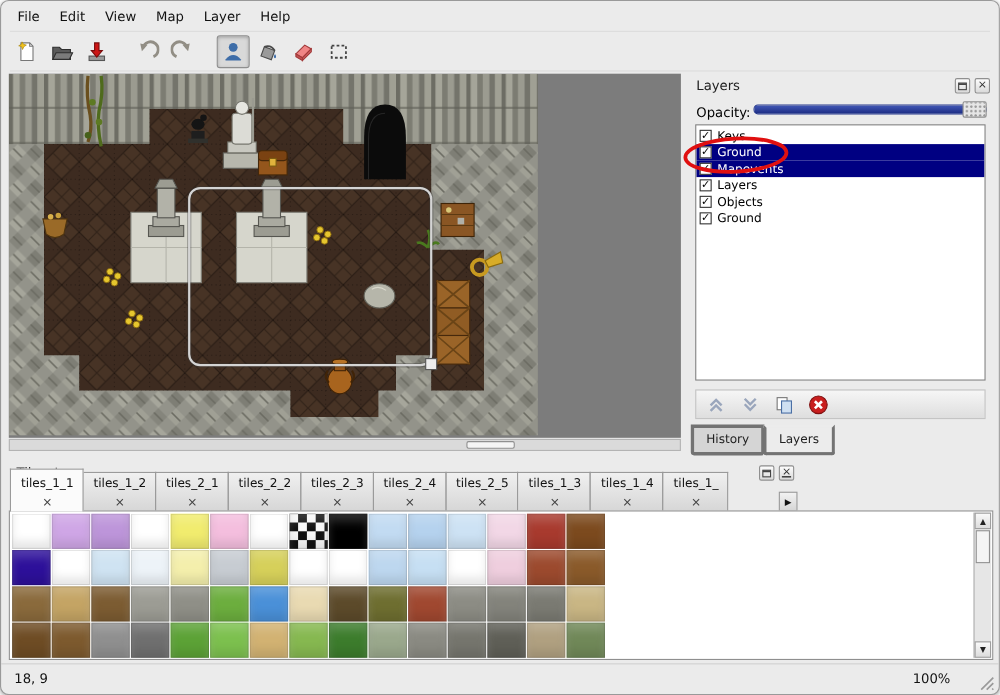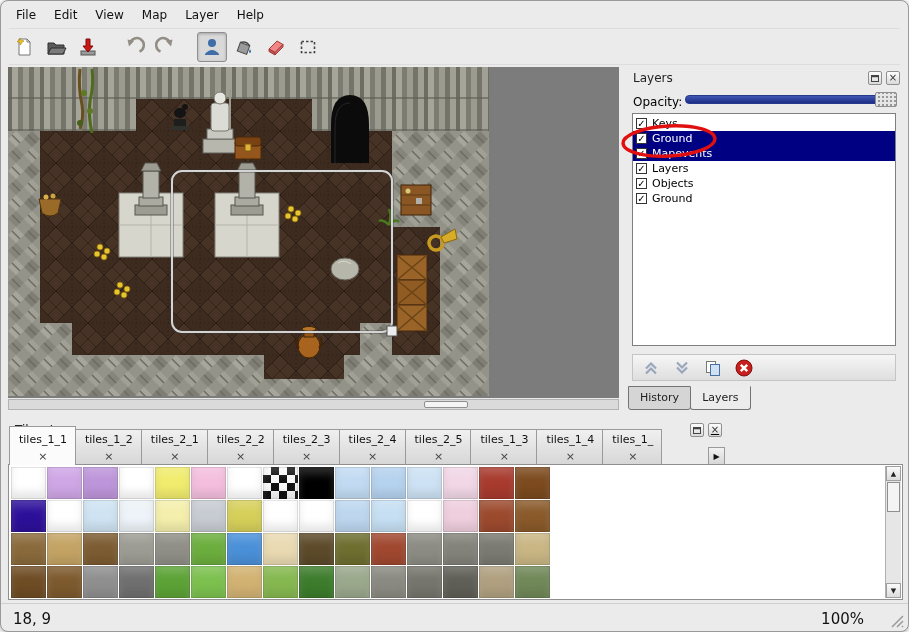--- a/index.html
+++ b/index.html
@@ -46,21 +46,21 @@
                 border:1px solid #7f7f7f; padding-top:2px; overflow:hidden; }
   .layer-row { display:flex; align-items:center; height:15px; padding-left:3px; gap:5px; font-size:11px; color:#000; }
   .layer-row.selected { background:#000082; color:#fff; }
   .checkbox { width:11px; height:11px; flex:none; background:#fff; border:1px solid #333;
               font-size:10px; line-height:10px; text-align:center; color:#000; }
   .layer-toolbar { position:absolute; left:6px; top:285px; width:264px; height:27px;
                    background:linear-gradient(#f6f6f6,#dedede); border:1px solid #c4c4c4;
                    display:flex; align-items:center; gap:9px; padding-left:7px; }
   .ltb-btn { width:22px; height:22px; display:flex; align-items:center; justify-content:center; }
   .panel-tabs { position:absolute; left:2px; top:317px; display:flex; }
-  .panel-tab { font-size:11px; padding:4px 11px 5px; background:#d5d5d5; border:1px solid #737373;
+  .panel-tab { font-size:11px; padding:4px 11px 5px; background:#d5d5d5; border:3px solid #737373;
                margin-right:-1px; color:#222; border-radius:0 0 3px 3px; }
   .panel-tab.active { background:#ececec; border-top-color:#ececec; position:relative; z-index:2; }
 
   
   .annotation { position:absolute; left:616px; top:118px; z-index:40; pointer-events:none; }
 
   
   .tilesets-dock { position:absolute; left:7px; top:420px; width:717px; height:180px;text-decoration:underline; }
   .ts-tabs { position:absolute; left:1px; top:20px; right:20px; height:24px; display:flex; align-items:flex-end; }
   .ts-tab { display:flex; align-items:center; gap:6px; font-size:11px; color:#111;
@@ -80,21 +80,21 @@
   .palette-scroll { position:absolute; right:1px; top:1px; width:16px; height:132px; background:#e6e6e6;
                     border-left:1px solid #b0b0b0; }
   .ps-btn { height:15px; display:flex; align-items:center; justify-content:center; font-size:7px; color:#222;
             background:linear-gradient(#fafafa,#dcdcdc); border:1px solid #9f9f9f; }
   .ps-btn.down { position:absolute; bottom:0; left:0; right:0; }
   .ps-thumb { position:absolute; left:1px; top:16px; width:13px; height:30px; background:#f4f4f4;
               border:1px solid #8f8f8f; }
 
   
   .statusbar { position:absolute; left:0; right:0; top:602px; height:30px; border-top:1px solid #d0d0d0;
-               font-size:15px; color:#111;padding-left:20px; }
+               font-size:12px; color:#111;padding-left:20px; }
   .status-left { position:absolute; left:12px; top:6px; }
   .status-right { position:absolute; right:44px; top:6px; }
   .grip { position:absolute; right:4px; bottom:5px; }
 </style>
 </head>
 <body>
 
 <div class="window" data-name="app-window">
 
   <div class="menubar" data-name="menu-bar">

